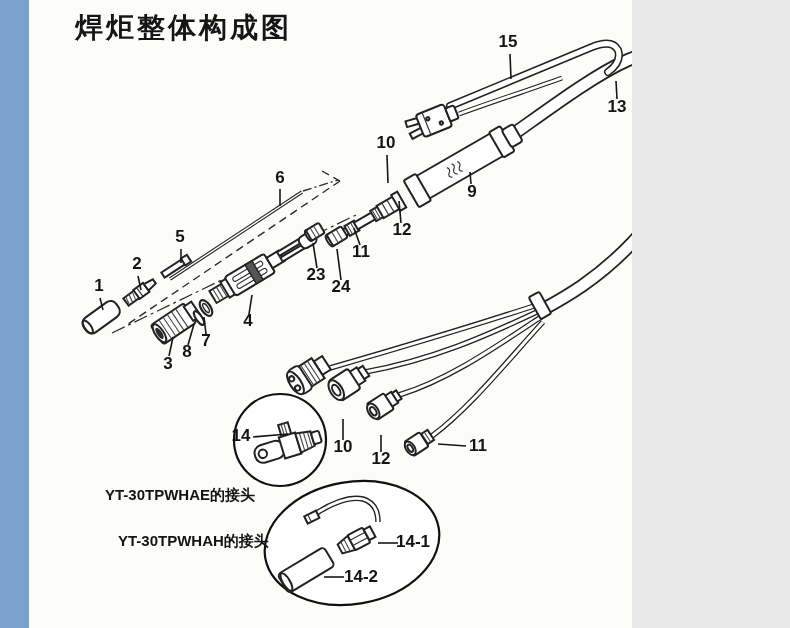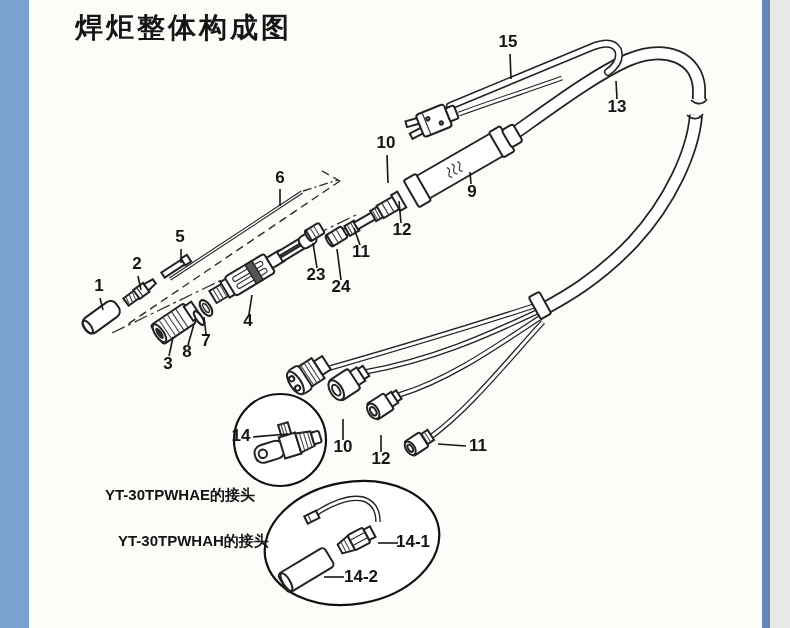--- a/index.html
+++ b/index.html
@@ -1,17 +1,17 @@
 <!DOCTYPE html>
 <html><head>
 <meta charset="utf-8">
 <style>
   html,body{margin:0;padding:0;background:#e8e8e8;}
   #stage{
-    position:relative;width:770px;height:628px;overflow:hidden;
+    position:relative;width:632px;height:628px;overflow:hidden;
     background:#fcfcf9;
     font-family:"Liberation Sans", sans-serif;
   }
   svg{display:block;}
   .leader{stroke:#161616;stroke-width:1.6;fill:none;}
   .plabel{
     font-family:"Liberation Sans", sans-serif;
     font-weight:bold;font-size:17px;fill:#141414;
     text-anchor:middle;
   }

